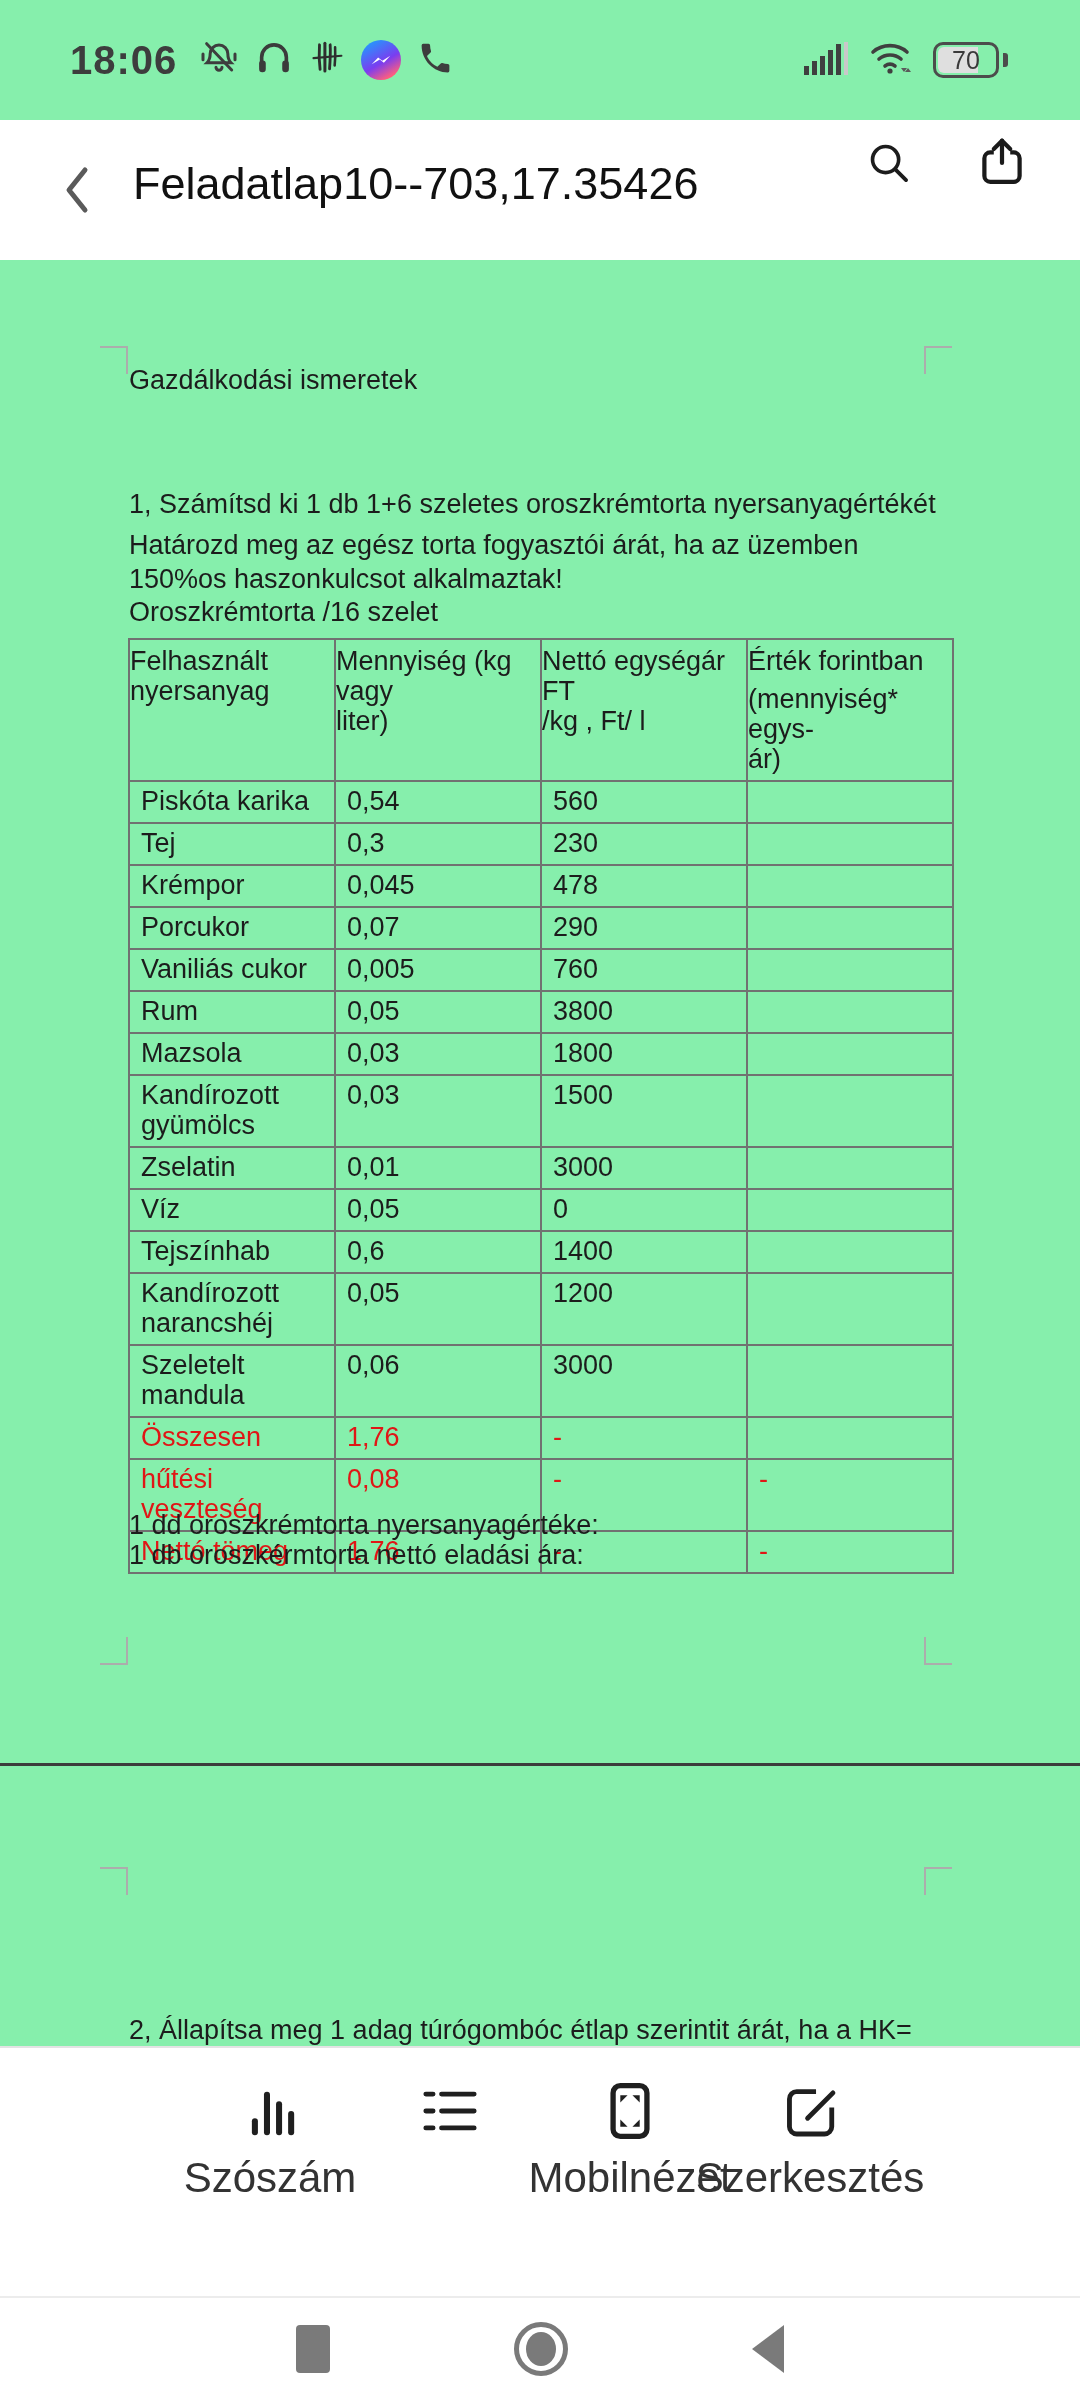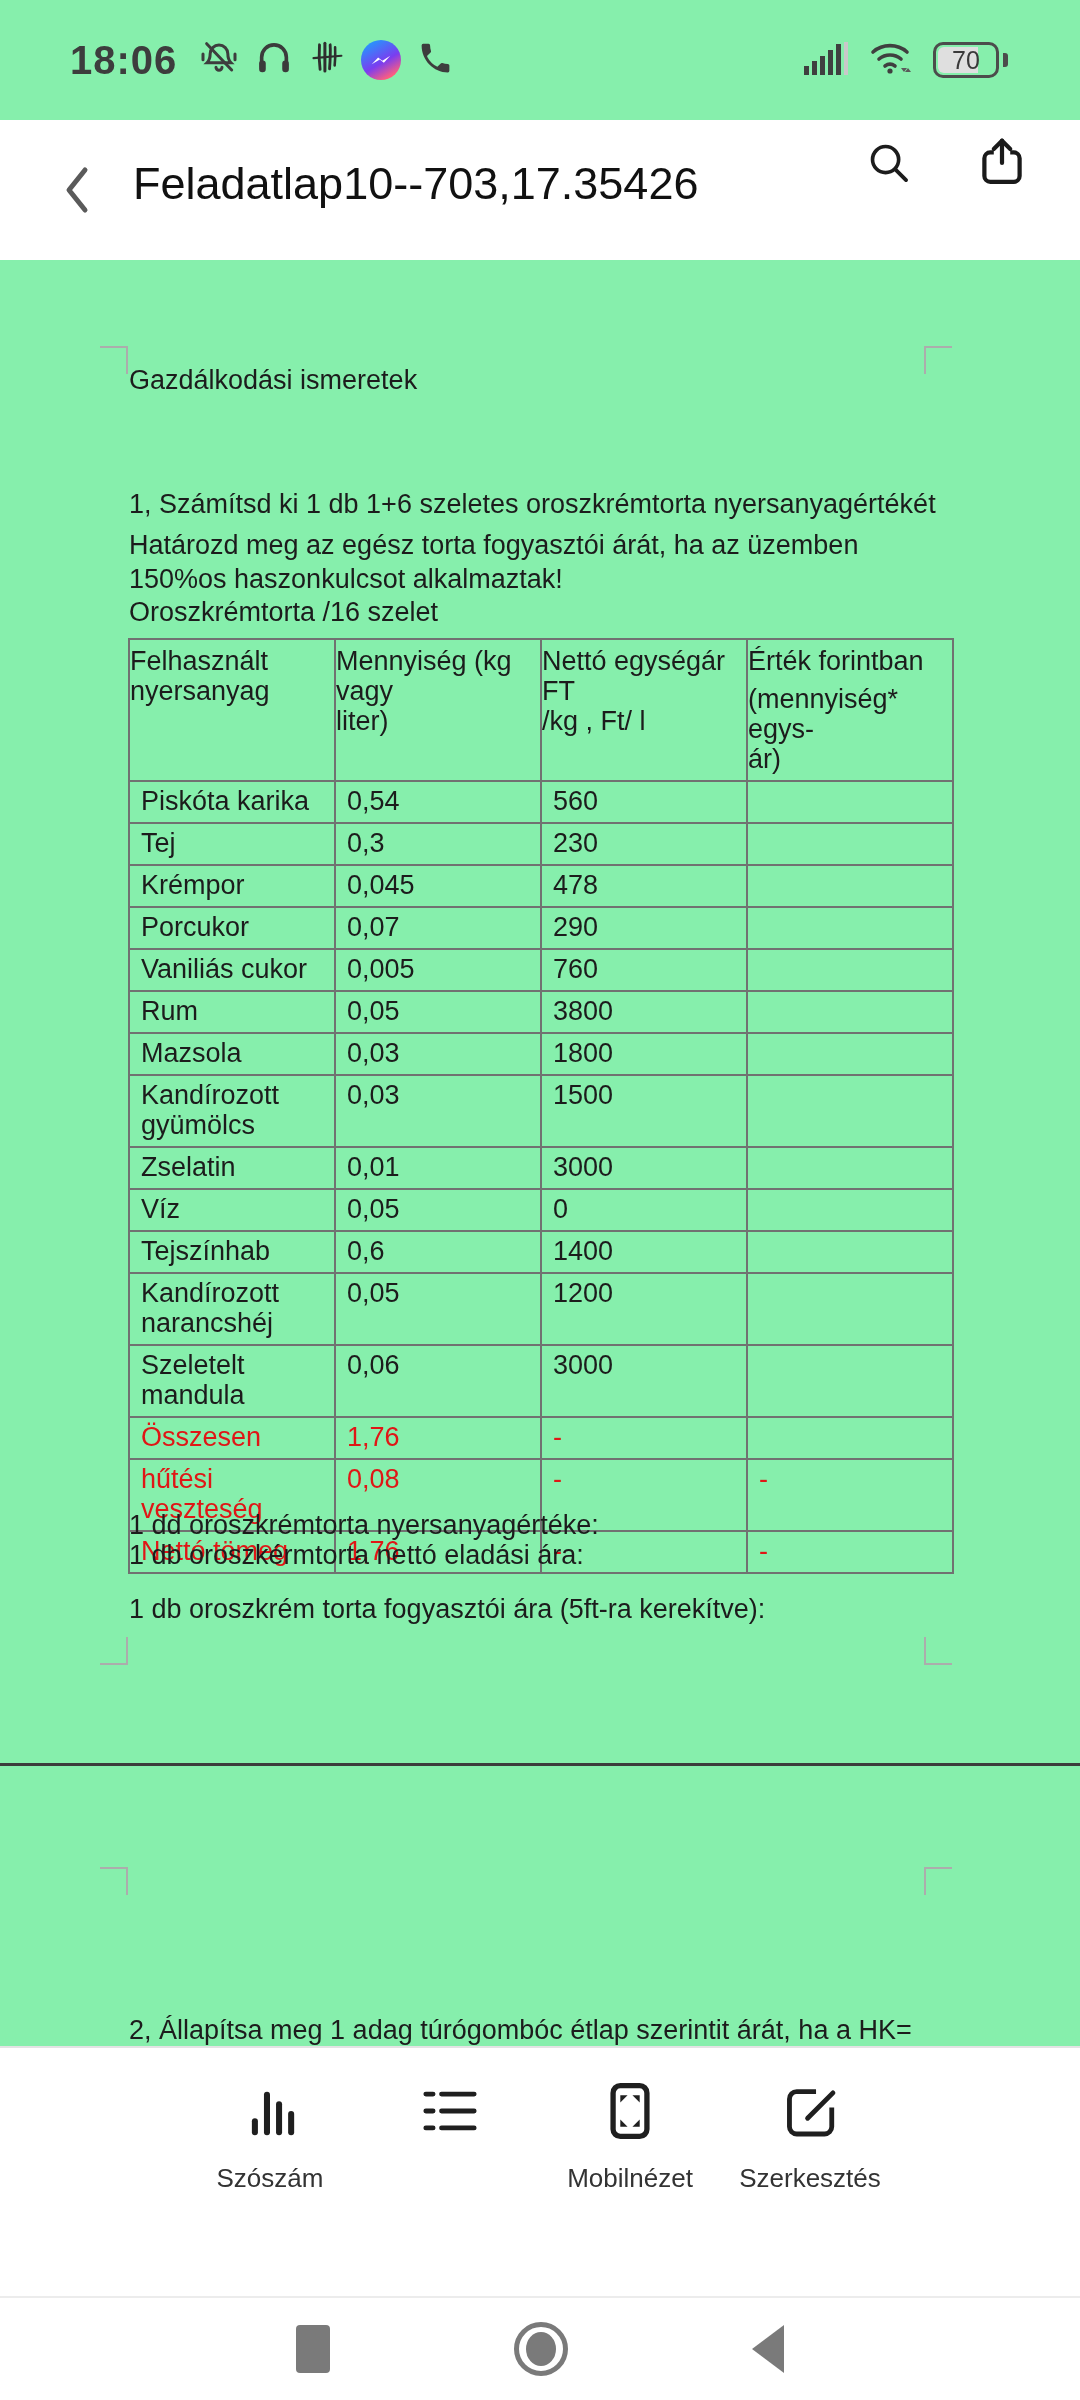--- a/index.html
+++ b/index.html
@@ -58,21 +58,21 @@
   table.ing td { padding:4px 11px 6px 11px; line-height:30px; }
   table.ing col { width:25%; }
   table.ing .hdr-sub { margin-top:8px; white-space:pre-line; }
   tr.red td { color:#e01616; }
 
   
   .toolbar { position:absolute; top:2048px; left:0; width:1080px; height:248px; background:#fff;
     display:flex; justify-content:center; align-items:flex-start; padding-top:30px; }
   .tb-item { width:180px; display:flex; flex-direction:column; align-items:center; }
   .tb-icon { height:66px; display:flex; align-items:center; justify-content:center; }
-  .tb-label { margin-top:12px; font-size:26px; line-height:44px; color:#333; text-align:center; white-space:nowrap; }
+  .tb-label { margin-top:12px; font-size:42px; line-height:44px; color:#333; text-align:center; white-space:nowrap; }
   .tb-label.wrap { white-space:normal; width:230px; word-break:break-all; }
 
   
   .nav-bar { position:absolute; top:2296px; left:0; width:1080px; height:104px; background:#fff; border-top:2px solid #ececec; }
   .nav-inner { position:absolute; left:296px; right:296px; top:0; bottom:0; display:flex; align-items:center; justify-content:space-between; }
   .nav-recents { width:34px; height:48px; background:#7a7a7a; border-radius:4px; }
   .nav-home { width:54px; height:54px; border:5px solid #7a7a7a; border-radius:50%; display:flex; align-items:center; justify-content:center; }
   .nav-home-dot { width:30px; height:34px; background:#7a7a7a; border-radius:50%; }
   .nav-back { width:0; height:0; border-top:24px solid transparent; border-bottom:24px solid transparent; border-right:32px solid #7a7a7a; }
 </style>
@@ -300,21 +300,20 @@
             <td>Nettó tömeg</td>
             <td>1,76</td>
             <td>-</td>
             <td>-</td>
           </tr>
         </tbody>
     </table>
 
     <p class="after1">1 dd oroszkrémtorta nyersanyagértéke:</p>
     <p class="after2">1 db oroszkérmtorta nettó eladási ára:</p>
-    <p class="after3">1 db oroszkrém torta fogyasztói ára (5ft-ra kerekítve):</p>
 
     <div class="page-separator"></div>
 
     <p class="task2">2, Állapítsa meg 1 adag túrógombóc étlap szerintit árát, ha a HK= 180%, az áfa : 18 %.</p>
   </div>
 
   <div class="toolbar-hairline"></div>
 
   <div class="toolbar">
     <div class="tb-item">

